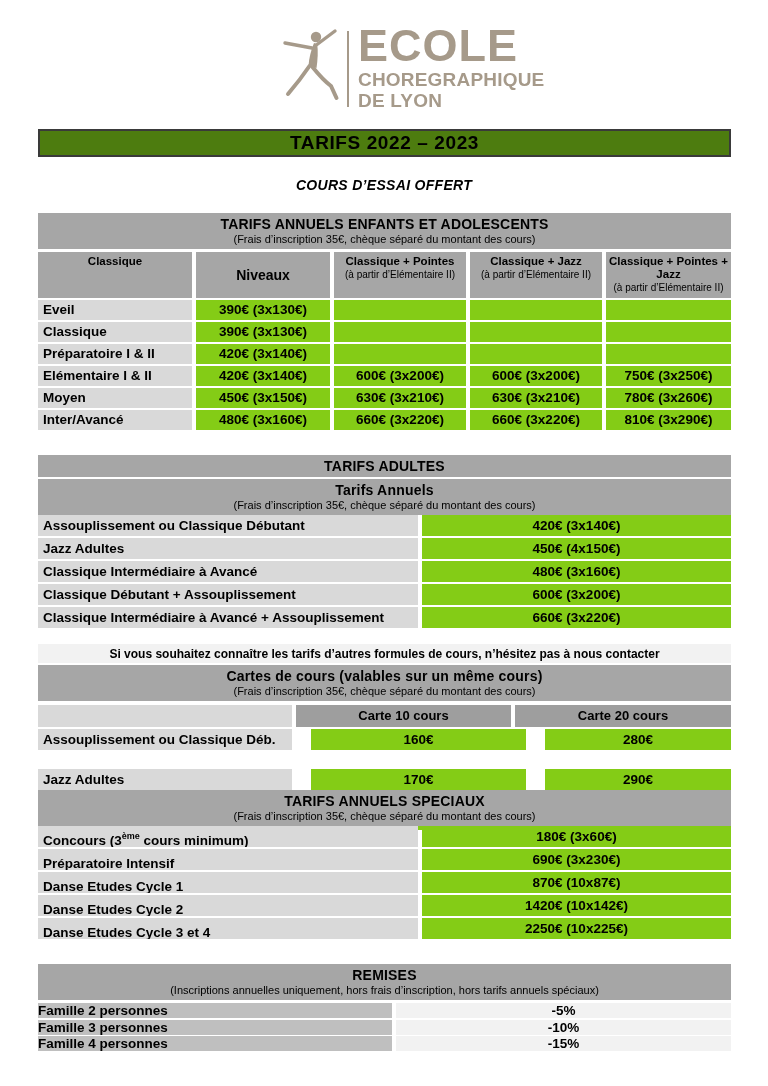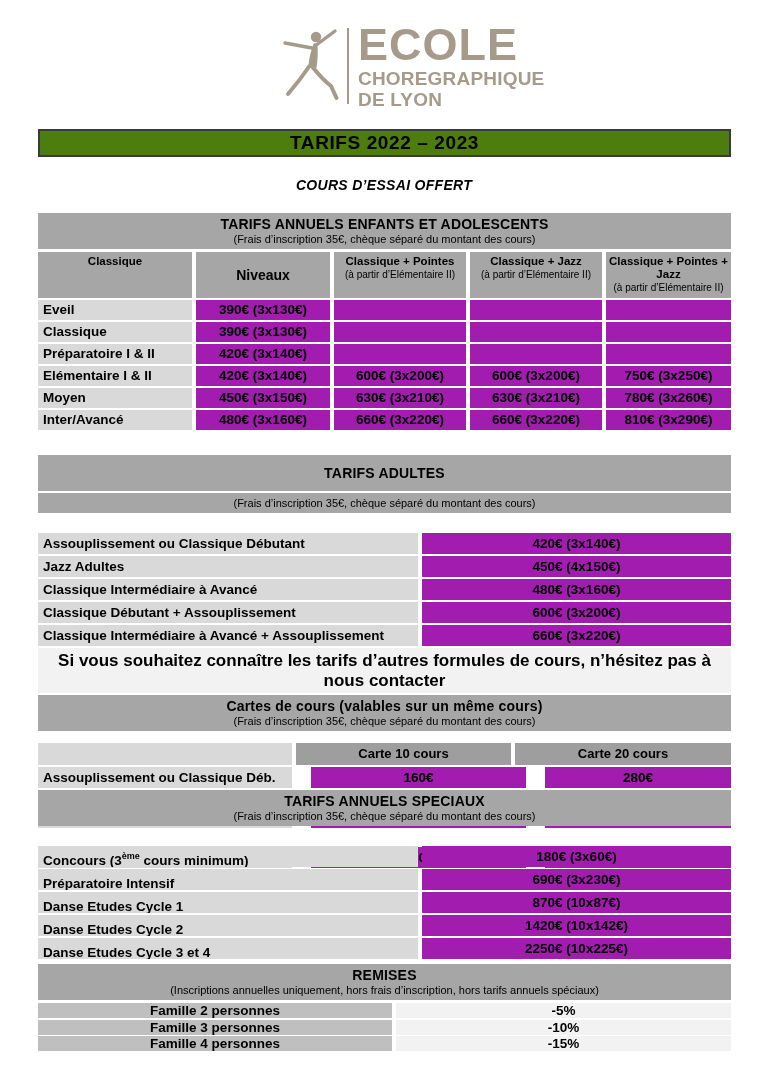--- a/index.html
+++ b/index.html
@@ -5,21 +5,21 @@
 <style>
   * { margin:0; padding:0; box-sizing:border-box; }
   html,body { background:#ffffff; }
   body {
     width:768px; height:1086px; position:relative;
     font-family:"Liberation Sans", sans-serif; color:#000;
     overflow:hidden;
   }
 
   
-  .logo { position:absolute; left:281px; top:24px; display:flex; align-items:flex-start; }
+  .logo { position:absolute; left:281px; top:24px; display:flex; align-items:center; }
   .logo-dancer { width:62px; height:82px; margin-top:4px; }
   .logo-divider { width:2px; height:76px; background:#a69a8a; margin:4px 9px 0 4px; }
   .logo-text { color:#a69a8a; }
   .logo-title { font-weight:bold; font-size:45px; line-height:42px; letter-spacing:1px; }
   .logo-sub1 { font-weight:bold; font-size:19px; line-height:19px; margin-top:3px; letter-spacing:0.2px; }
   .logo-sub2 { font-weight:bold; font-size:19px; line-height:19px; margin-top:2px; letter-spacing:0.2px; }
 
   
   .title-bar {
     position:absolute; left:38px; top:129px; width:693px; height:28px;
@@ -30,69 +30,69 @@
   .free-trial {
     position:absolute; left:0; top:177px; width:768px; text-align:center;
     font-weight:bold; font-style:italic; font-size:14px; letter-spacing:0.3px;
   }
 
   
   .sec { position:absolute; left:38px; width:693px; }
   .band { background:#a6a6a6; text-align:center; padding:3px 0 4px; }
   .band-title { font-weight:bold; font-size:14px; letter-spacing:0.2px; }
   .band-note { font-size:11px; margin-top:1px; }
-  .band.single { padding:10px 0; }
+  .band.single { padding:3px 0; }
 
   .cell-label {
     background:#d9d9d9; font-weight:bold; font-size:13.5px;
     height:20px; line-height:20px; padding-left:5px;
     white-space:nowrap; overflow:hidden;
   }
   .cell-val {
-    background:#a21caf; font-weight:bold; font-size:13.5px;
+    background:#84cc16; font-weight:bold; font-size:13.5px;
     height:20px; line-height:20px; text-align:center; white-space:nowrap;
   }
   sup { font-size:9px; }
 
   
   .t1-head {
     display:grid; grid-template-columns:154px 134px 132px 132px 1fr;
     column-gap:4px; margin-top:3px;
   }
   .t1-head .hc { background:#a6a6a6; text-align:center; padding:3px 2px; min-height:46px; }
   .hc .h1 { font-weight:bold; font-size:11.5px; line-height:13px; }
   .hc .h2 { font-size:10px; line-height:12px; margin-top:1px; }
   .hc.niveaux { display:flex; align-items:center; justify-content:center;
     font-weight:bold; font-size:14px; }
   .t1-rows {
     display:grid; grid-template-columns:154px 134px 132px 132px 1fr;
     column-gap:4px; row-gap:2px; margin-top:2px;
   }
 
   
-  .two-col { display:grid; grid-template-columns:380px 1fr; column-gap:4px; row-gap:2px; margin-top:20px; }
+  .two-col { display:grid; grid-template-columns:380px 1fr; column-gap:4px; row-gap:2px; margin-top:0; }
   .two-col .cell-label, .two-col .cell-val { height:21px; line-height:21px; }
   .note-row {
-    background:#f2f2f2; text-align:center; font-weight:bold; font-size:17px;
-    padding:3px 0 2px; margin-top:2px;
-  }
-
-  
-  .cartes-head { display:grid; grid-template-columns:254px 215px 1fr; column-gap:4px; margin-top:12px; }
+    background:#f2f2f2; text-align:center; font-weight:bold; font-size:12px;
+    padding:3px 0 2px; margin-top:16px;
+  }
+
+  
+  .cartes-head { display:grid; grid-template-columns:254px 215px 1fr; column-gap:4px; margin-top:4px; }
   .cartes-head .blank { background:#d9d9d9; }
   .cartes-head .ch {
     background:#9e9e9e; font-weight:bold; font-size:13px;
     height:22px; line-height:22px; text-align:center;
   }
   .cartes-rows { display:grid; grid-template-columns:254px 215px 1fr; column-gap:4px; row-gap:2px; margin-top:2px;gap:19px; }
   .cartes-rows .cell-label, .cartes-rows .cell-val { height:21px; line-height:21px; }
 
   
   .rem-rows { display:grid; grid-template-columns:354px 1fr; column-gap:4px; row-gap:1.5px; margin-top:3px; }
-  .rem-label { background:#bfbfbf; font-weight:bold; font-size:13.5px; height:15px; line-height:15px; text-align:center; }
+  .rem-label { background:#bfbfbf; font-weight:bold; font-size:13.5px; height:15px; line-height:15px; text-align:left; }
   .rem-val { background:#f2f2f2; font-weight:bold; font-size:13.5px; height:15px; line-height:15px; text-align:center; }
 </style>
 </head>
 <body>
 
 <div class="page">
 
   <div class="logo">
     <svg class="logo-dancer" viewBox="0 0 62 82" xmlns="http://www.w3.org/2000/svg">
       <g stroke="#a69a8a" fill="none" stroke-linecap="round">
@@ -176,20 +176,21 @@
       <div class="cell-val">660€ (3x220€)</div>
       <div class="cell-val">810€ (3x290€)</div>
     </div>
   </section>
 
   <section class="sec" style="top:455px">
     <div class="band single">
       <div class="band-title">TARIFS ADULTES</div>
     </div>
     <div class="band" style="margin-top:2px">
+      <div class="band-title">Tarifs Annuels</div>
       <div class="band-note">(Frais d’inscription 35€, chèque séparé du montant des cours)</div>
     </div>
     <div class="two-col">
       <div class="cell-label">Assouplissement ou Classique Débutant</div>
       <div class="cell-val">420€ (3x140€)</div>
       <div class="cell-label">Jazz Adultes</div>
       <div class="cell-val">450€ (4x150€)</div>
       <div class="cell-label">Classique Intermédiaire à Avancé</div>
       <div class="cell-val">480€ (3x160€)</div>
       <div class="cell-label">Classique Débutant + Assouplissement</div>

